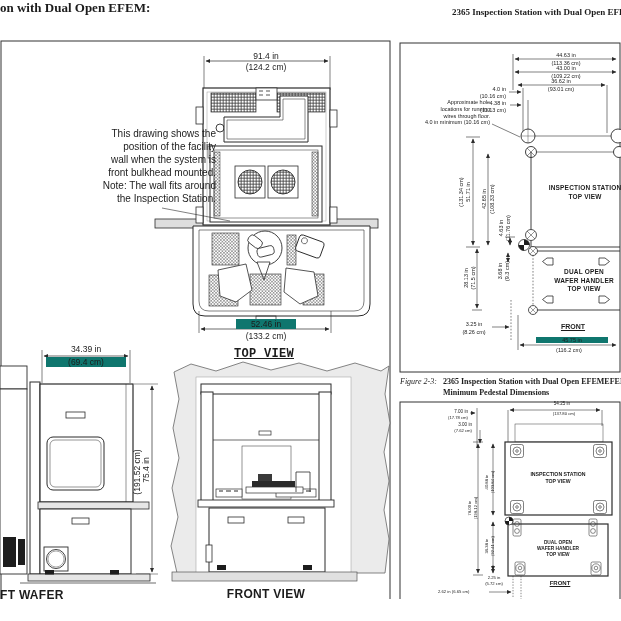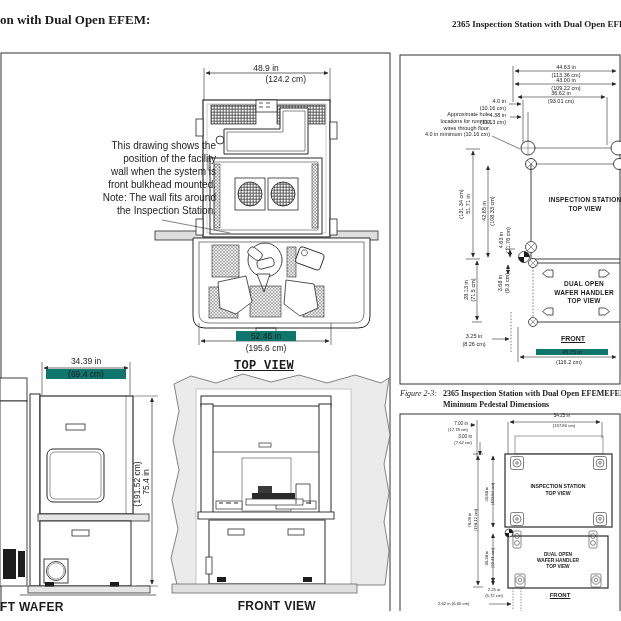--- a/index.html
+++ b/index.html
@@ -1,17 +1,17 @@
 <!DOCTYPE html>
 <html><head>
 <meta charset="utf-8">
 <style>
   html,body{margin:0;padding:0;background:#fff;}
   #canvas{position:relative;width:621px;height:599px;background:#ffffff;overflow:hidden;
-          font-family:"Liberation Sans",sans-serif;color:#1c1c1c;margin-top:12px;}
+          font-family:"Liberation Sans",sans-serif;color:#1c1c1c;}
   #linework{position:absolute;left:0;top:0;z-index:1;pointer-events:none;}
   .t{position:absolute;z-index:2;color:#1c1c1c;}
   .serifb{font-family:"Liberation Serif",serif;font-weight:bold;}
   .serifi{font-family:"Liberation Serif",serif;font-style:italic;}
   .hl{font-size:13px;white-space:nowrap;}
   .hr{font-size:9px;white-space:nowrap;width:169px;overflow:hidden;}
   .cap{font-size:8px;white-space:nowrap;}
   .note{font-size:10px;line-height:13px;text-align:right;white-space:pre-line;}
   .dim8{font-size:8.5px;text-align:center;white-space:nowrap;}
   .dim6{font-size:5.5px;text-align:center;white-space:nowrap;}
@@ -296,38 +296,38 @@
     <line x1="513" y1="576" x2="513" y2="597" stroke-dasharray="1.4 1.4"></line>
     <line x1="521" y1="576" x2="521" y2="607" stroke-dasharray="1.4 1.4"></line>
     <line x1="489" y1="592" x2="511" y2="592" marker-end="url(#ah)"></line>
     <line x1="489" y1="602" x2="519" y2="602" marker-end="url(#ah)"></line>
   </g>
 </svg>
 
   <div class="t serifb hl" style="left:0;top:3;">on with Dual Open EFEM:</div>
   <div class="t serifb hr" style="left:452;left:452px;top:7px;">2365 Inspection Station with Dual Open EFEM</div>
 
-  <div class="t dim8" style="left:226px;top:51px;width:80px;">48.9 in</div>
-  <div class="t dim8" style="left:226px;top:62px;width:80px;text-align:right;">(124.2 cm)</div>
+  <div class="t dim8" style="left:226px;top:51px;width:80px;">91.4 in</div>
+  <div class="t dim8" style="left:226px;top:62px;width:80px;">(124.2 cm)</div>
   <div class="t note" style="left:38px;top:127px;width:178px;">This drawing shows the
 position of the facility
 wall when the system is
 front bulkhead mounted.
 Note: The wall fits around
 the Inspection Station.</div>
   <div class="t dim8 bg" style="left:236px;top:319px;width:60px;">52.46 in</div>
-  <div class="t dim8" style="left:236px;top:331px;width:60px;">(195.6 cm)</div>
+  <div class="t dim8" style="left:236px;top:331px;width:60px;">(133.2 cm)</div>
   <div class="t viewlabel" style="left:214px;top:347px;width:100px;font-family:Liberation Mono, monospace;">TOP VIEW</div>
 
   <div class="t dim8" style="left:46px;top:344px;width:80px;">34.39 in</div>
   <div class="t dim8 bg" style="left:46px;top:357px;width:80px;">(69.4 cm)</div>
   <div class="t dim8 rot" style="left:146px;top:470px;">75.4 in</div>
   <div class="t dim8 rot" style="left:137px;top:472px;">(191.52 cm)</div>
   <div class="t viewlabel" style="left:0px;top:588px;width:56px;text-align:left;">FT WAFER</div>
-  <div class="t viewlabel" style="left:216px;top:587px;width:100px;text-align:right;">FRONT VIEW</div>
+  <div class="t viewlabel" style="left:216px;top:587px;width:100px;">FRONT VIEW</div>
 
   <div class="t dim6" style="left:526px;top:52px;width:80px;">44.63 in</div>
   <div class="t dim6" style="left:526px;top:60px;width:80px;">(113.36 cm)</div>
   <div class="t dim6" style="left:526px;top:64.5px;width:80px;">43.00 in</div>
   <div class="t dim6" style="left:526px;top:73px;width:80px;">(109.22 cm)</div>
   <div class="t dim6" style="left:521px;top:77.5px;width:80px;">36.62 in</div>
   <div class="t dim6" style="left:521px;top:86px;width:80px;">(93.01 cm)</div>
   <div class="t dim6 ra" style="left:456px;top:86px;width:50px;">4.0 in</div>
   <div class="t dim6 ra" style="left:448px;top:93px;width:58px;">(10.16 cm)</div>
   <div class="t dim6 ra" style="left:456px;top:100px;width:50px;">4.38 in</div>

